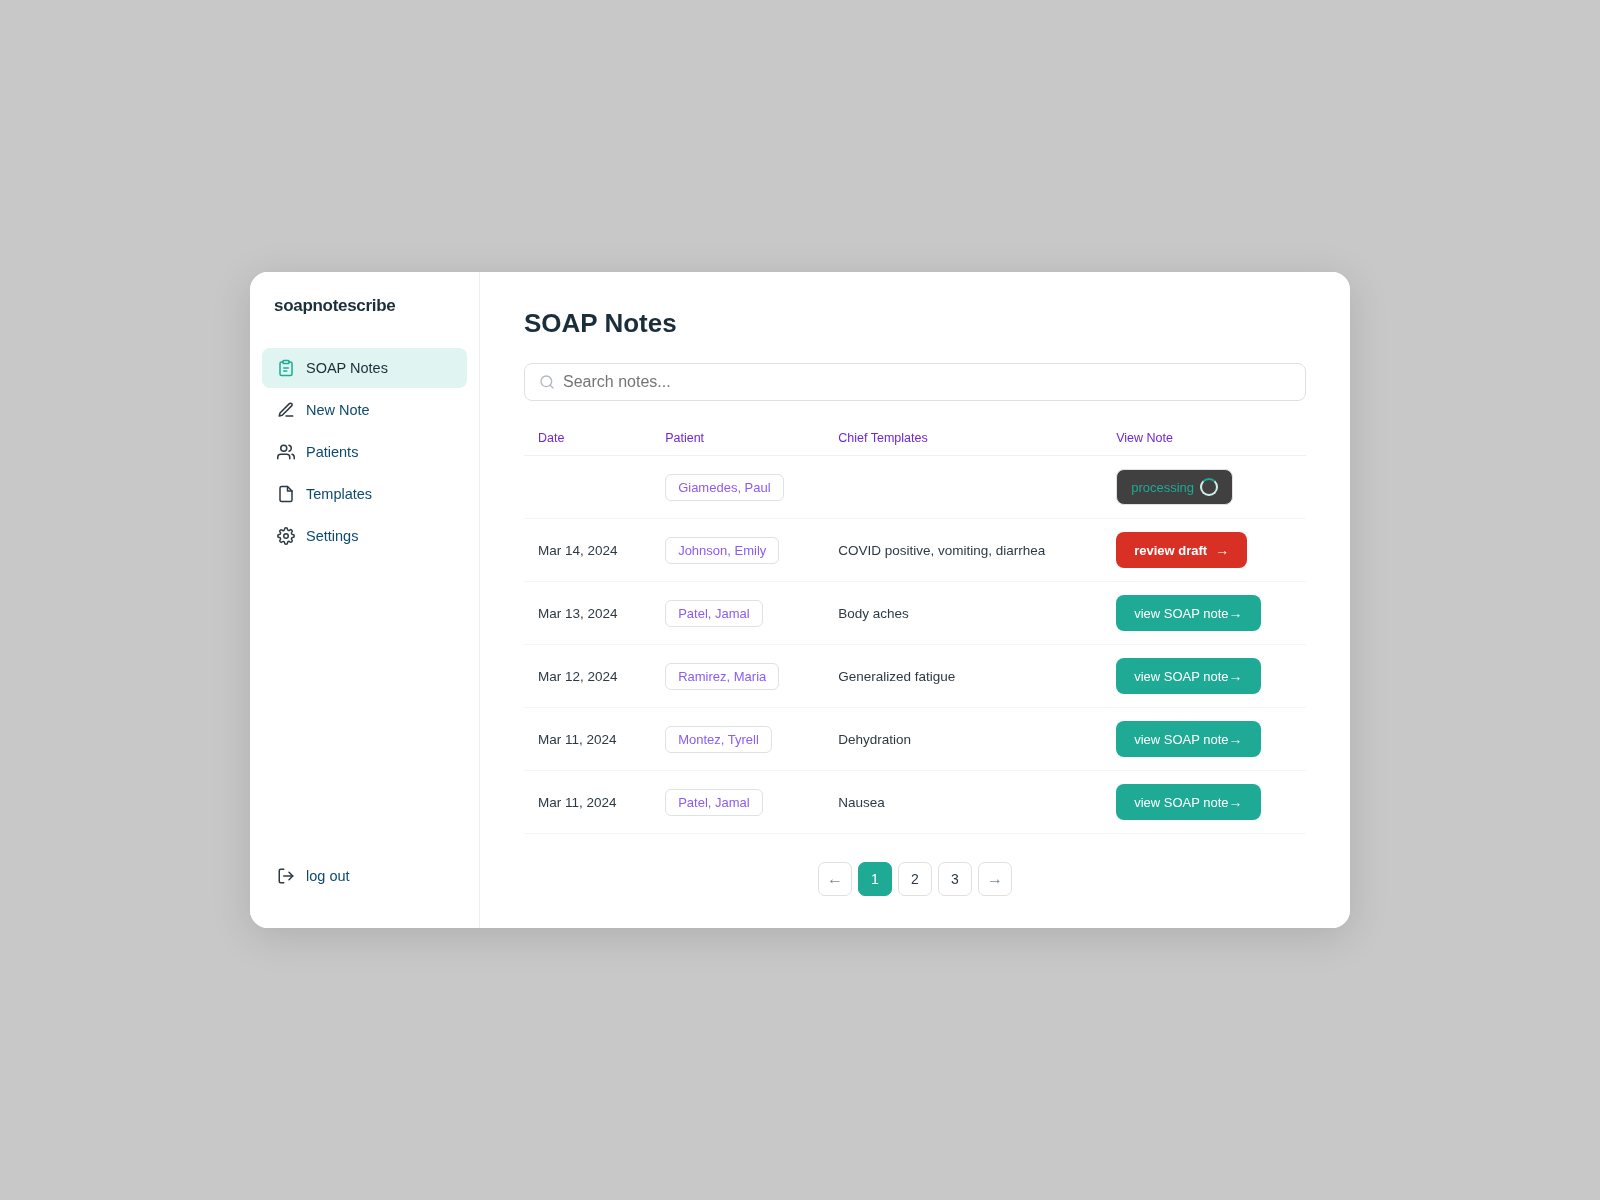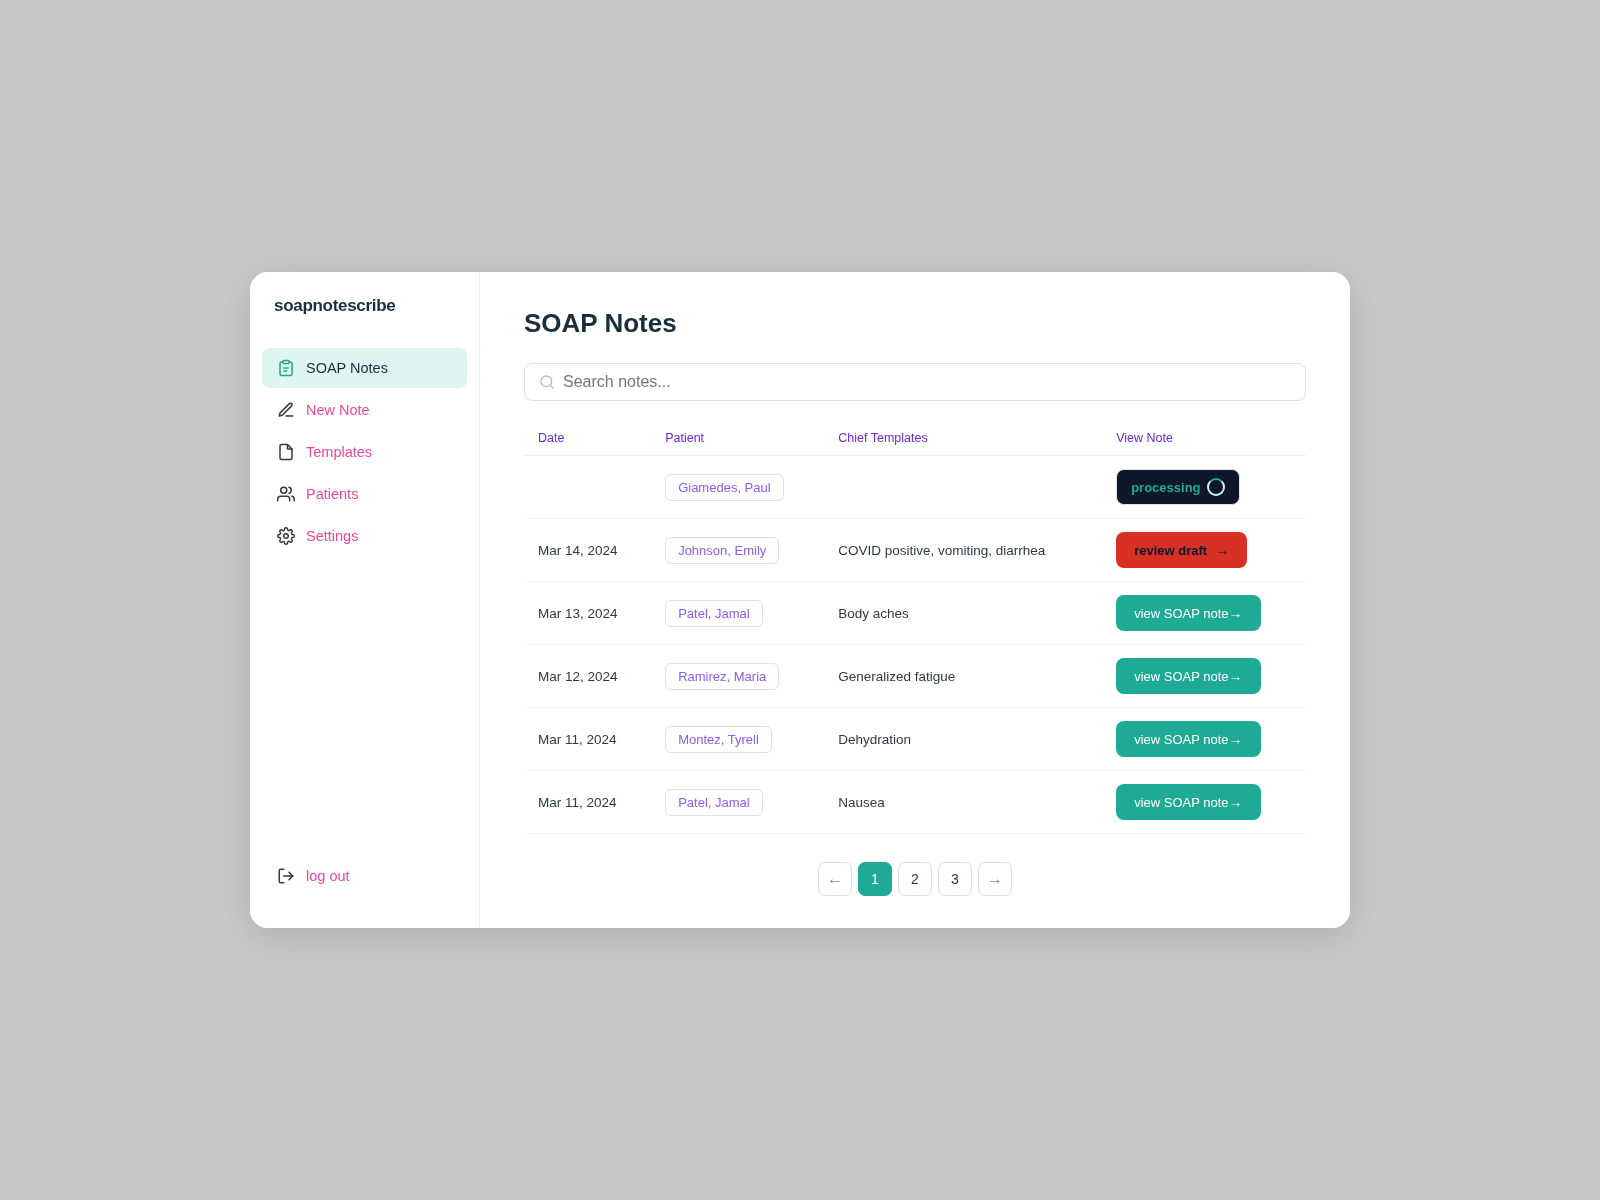--- a/index.html
+++ b/index.html
@@ -45,21 +45,21 @@
       padding: 0 12px;
     }
     .sidebar-item {
       display: flex;
       align-items: center;
       gap: 10px;
       padding: 10px 14px;
       border-radius: 8px;
       cursor: pointer;
       font-size: 14.5px;
-      color: #ec4899;
+      color: #0c4a6e;
       font-weight: 500;
       transition: background 0.15s;
     }
     .sidebar-item.active {
       background: #e0f4f2;
       color: #1a2e3b;
     }
     .sidebar-item .icon {
       width: 20px;
       height: 20px;
@@ -141,40 +141,40 @@
     }
     .btn-processing {
       display: inline-flex;
       align-items: center;
       gap: 6px;
       border: 1.5px solid #dde2e6;
       border-radius: 8px;
       padding: 8px 14px;
       font-size: 13px;
       color: #1eaa94;
-      background: #0f172a;
-      font-weight: 700;
+      background: #404040;
+      font-weight: 400;
       cursor: pointer;
     }
     .spinner {
       width: 18px;
       height: 18px;
       border: 2.5px solid #d0f0eb;
       border-top-color: #1eaa94;
       border-radius: 50%;
       animation: spin 0.9s linear infinite;
       display: inline-block;
     }
     @keyframes spin { to { transform: rotate(360deg); } }
     .btn-review {
       display: inline-flex;
       align-items: center;
       gap: 8px;
       background: #d93025;
-      color: #0f172a;
+      color: #ffffff;
       border: none;
       border-radius: 8px;
       padding: 10px 18px;
       font-size: 13px;
       font-weight: 600;
       cursor: pointer;
     }
     .btn-soap {
       display: inline-flex;
       align-items: center;
@@ -252,37 +252,37 @@
             <path d="M12 20h9"></path>
             <path d="M16.5 3.5a2.121 2.121 0 0 1 3 3L7 19l-4 1 1-4L16.5 3.5z"></path>
           </svg>
         </span>
         <span>New Note</span>
       </div>
 
       <div class="sidebar-item">
         <span class="icon">
           <svg width="18" height="18" viewBox="0 0 24 24" fill="none" stroke="#2d3a44" stroke-width="2" stroke-linecap="round" stroke-linejoin="round">
-            <path d="M14 2H6a2 2 0 0 0-2 2v16a2 2 0 0 0 2 2h12a2 2 0 0 0 2-2V8z"></path>
-            <polyline points="14 2 14 8 20 8"></polyline>
-          </svg>
-        </span>
-        <span>Templates</span>
-      </div>
-
-      <div class="sidebar-item">
-        <span class="icon">
-          <svg width="18" height="18" viewBox="0 0 24 24" fill="none" stroke="#2d3a44" stroke-width="2" stroke-linecap="round" stroke-linejoin="round">
             <path d="M17 21v-2a4 4 0 0 0-4-4H5a4 4 0 0 0-4 4v2"></path>
             <circle cx="9" cy="7" r="4"></circle>
             <path d="M23 21v-2a4 4 0 0 0-3-3.87"></path>
             <path d="M16 3.13a4 4 0 0 1 0 7.75"></path>
           </svg>
         </span>
         <span>Patients</span>
+      </div>
+
+      <div class="sidebar-item">
+        <span class="icon">
+          <svg width="18" height="18" viewBox="0 0 24 24" fill="none" stroke="#2d3a44" stroke-width="2" stroke-linecap="round" stroke-linejoin="round">
+            <path d="M14 2H6a2 2 0 0 0-2 2v16a2 2 0 0 0 2 2h12a2 2 0 0 0 2-2V8z"></path>
+            <polyline points="14 2 14 8 20 8"></polyline>
+          </svg>
+        </span>
+        <span>Templates</span>
       </div>
 
       <div class="sidebar-item">
         <span class="icon">
           <svg width="18" height="18" viewBox="0 0 24 24" fill="none" stroke="#2d3a44" stroke-width="2" stroke-linecap="round" stroke-linejoin="round">
             <circle cx="12" cy="12" r="3"></circle>
             <path d="M19.4 15a1.65 1.65 0 0 0 .33 1.82l.06.06a2 2 0 0 1-2.83 2.83l-.06-.06a1.65 1.65 0 0 0-1.82-.33 1.65 1.65 0 0 0-1 1.51V21a2 2 0 0 1-4 0v-.09A1.65 1.65 0 0 0 9 19.4a1.65 1.65 0 0 0-1.82.33l-.06.06a2 2 0 0 1-2.83-2.83l.06-.06A1.65 1.65 0 0 0 4.68 15a1.65 1.65 0 0 0-1.51-1H3a2 2 0 0 1 0-4h.09A1.65 1.65 0 0 0 4.6 9a1.65 1.65 0 0 0-.33-1.82l-.06-.06a2 2 0 0 1 2.83-2.83l.06.06A1.65 1.65 0 0 0 9 4.68a1.65 1.65 0 0 0 1-1.51V3a2 2 0 0 1 4 0v.09a1.65 1.65 0 0 0 1 1.51 1.65 1.65 0 0 0 1.82-.33l.06-.06a2 2 0 0 1 2.83 2.83l-.06.06A1.65 1.65 0 0 0 19.4 9a1.65 1.65 0 0 0 1.51 1H21a2 2 0 0 1 0 4h-.09a1.65 1.65 0 0 0-1.51 1z"></path>
           </svg>
         </span>
         <span>Settings</span>

